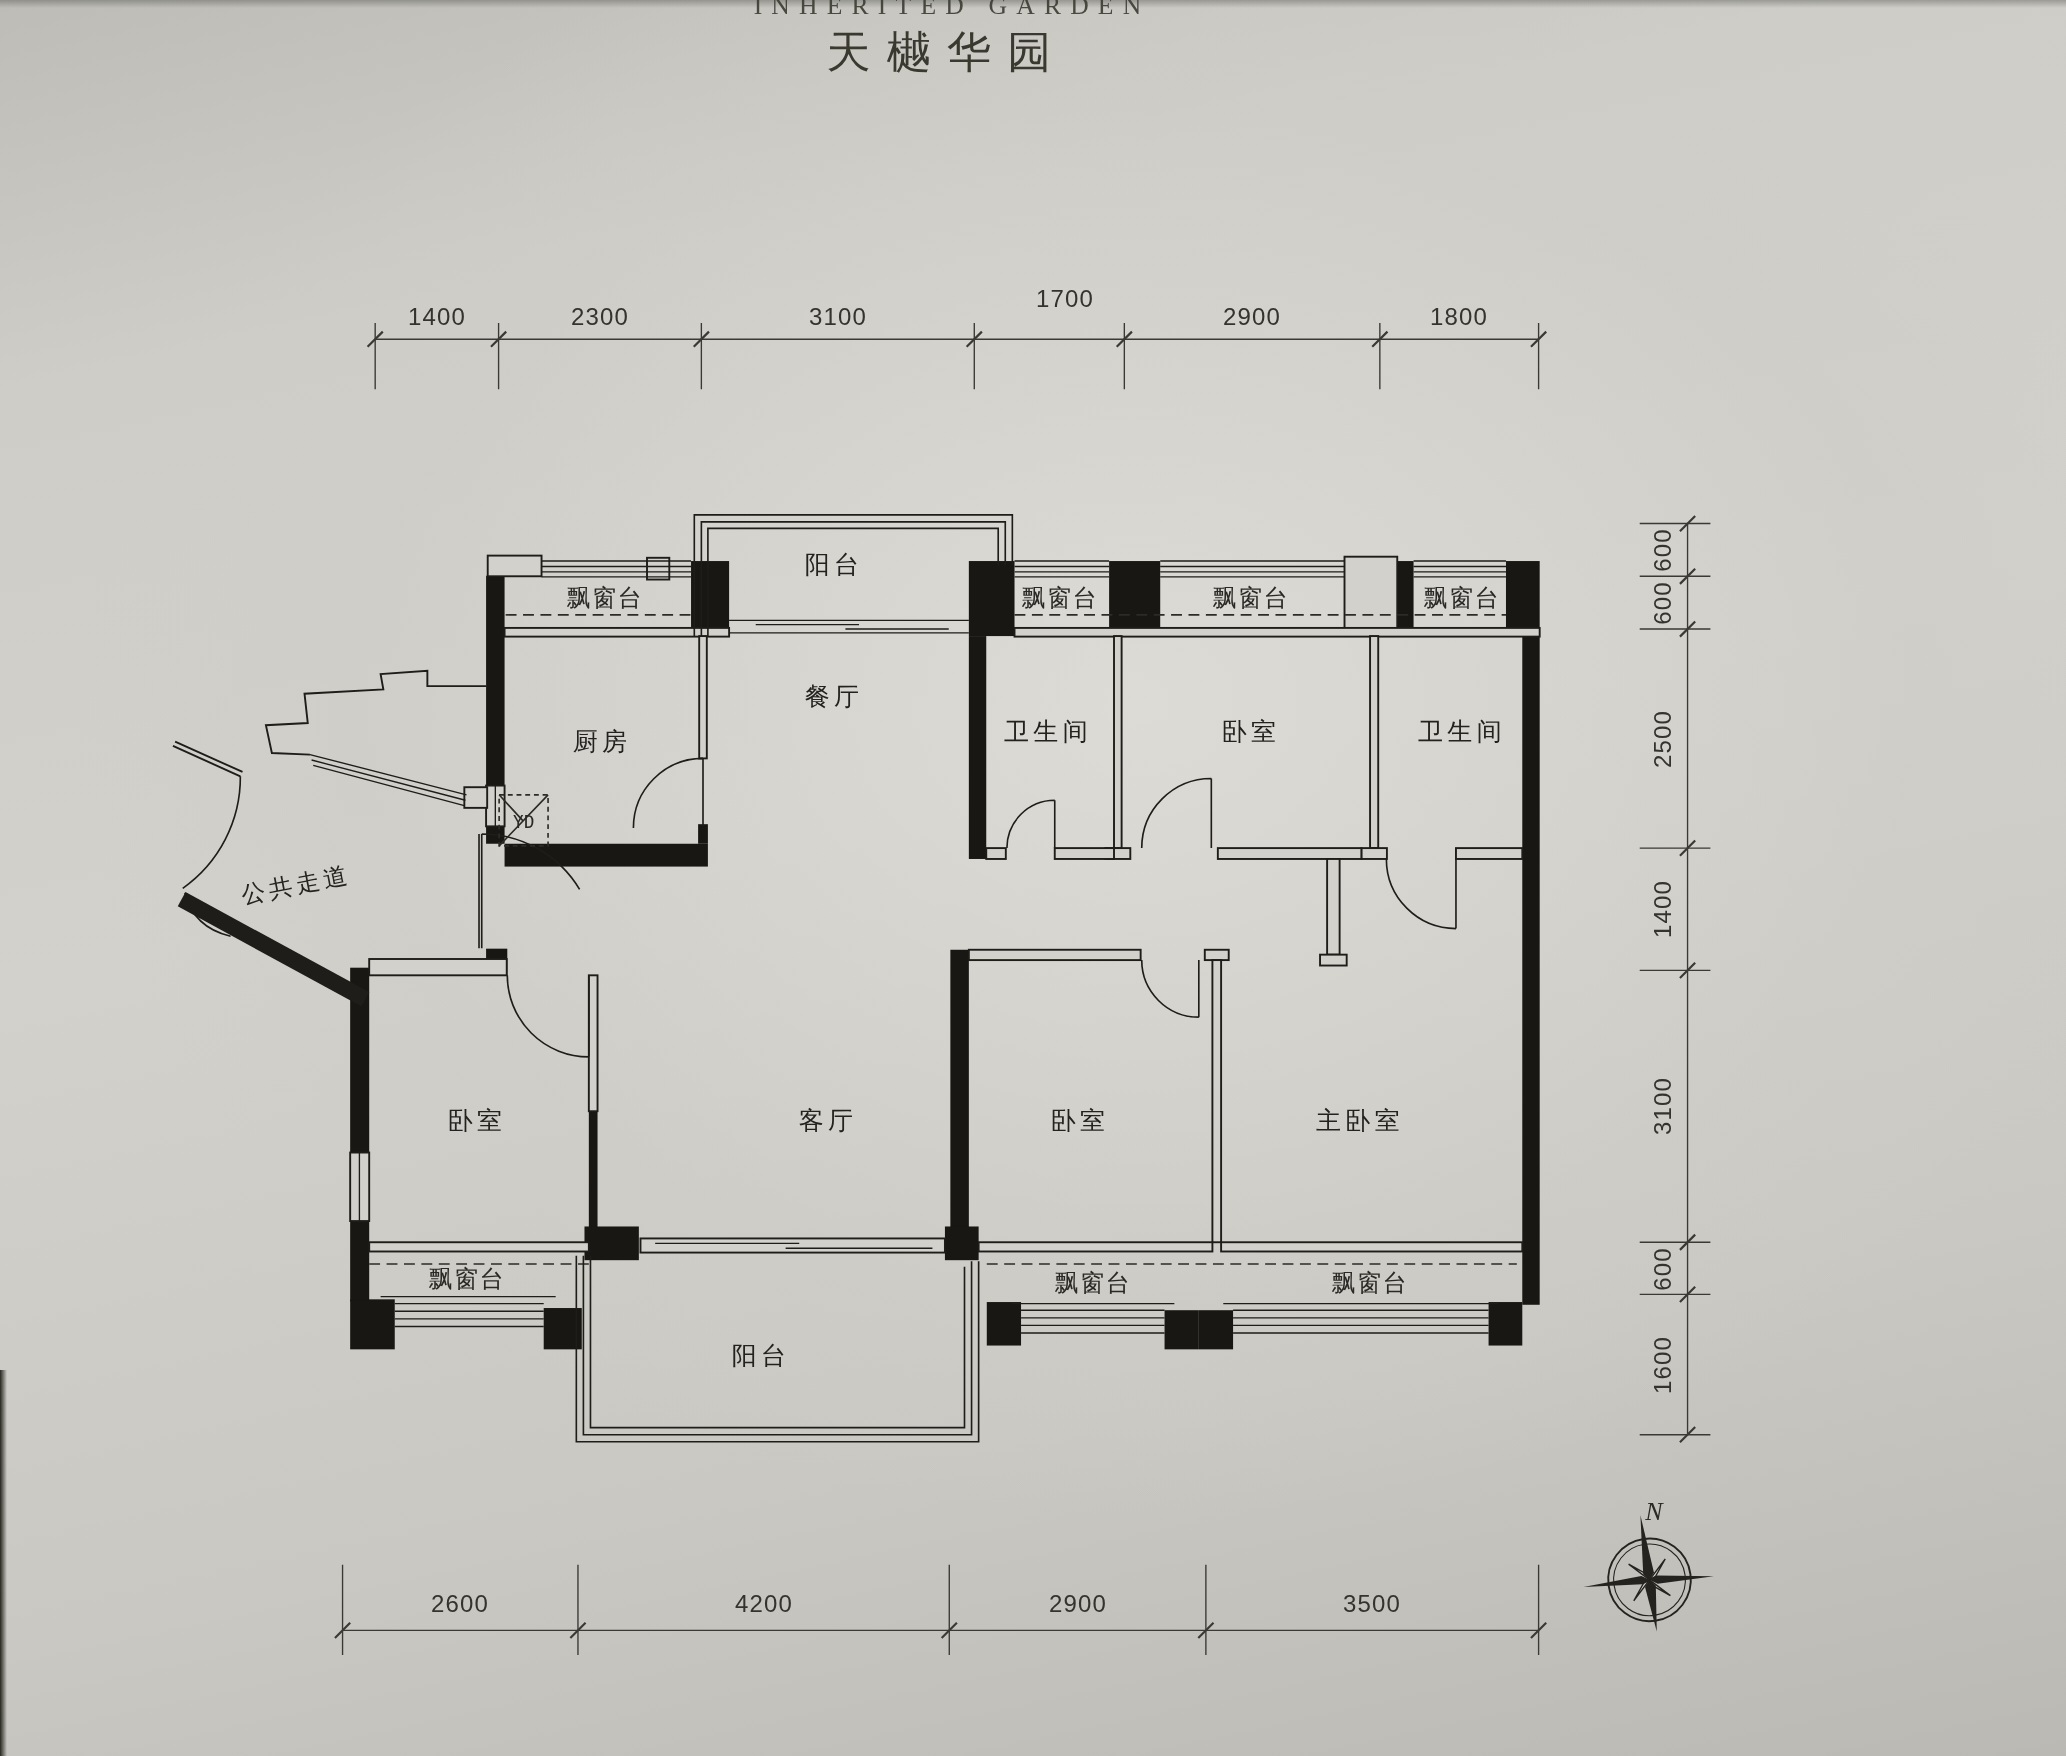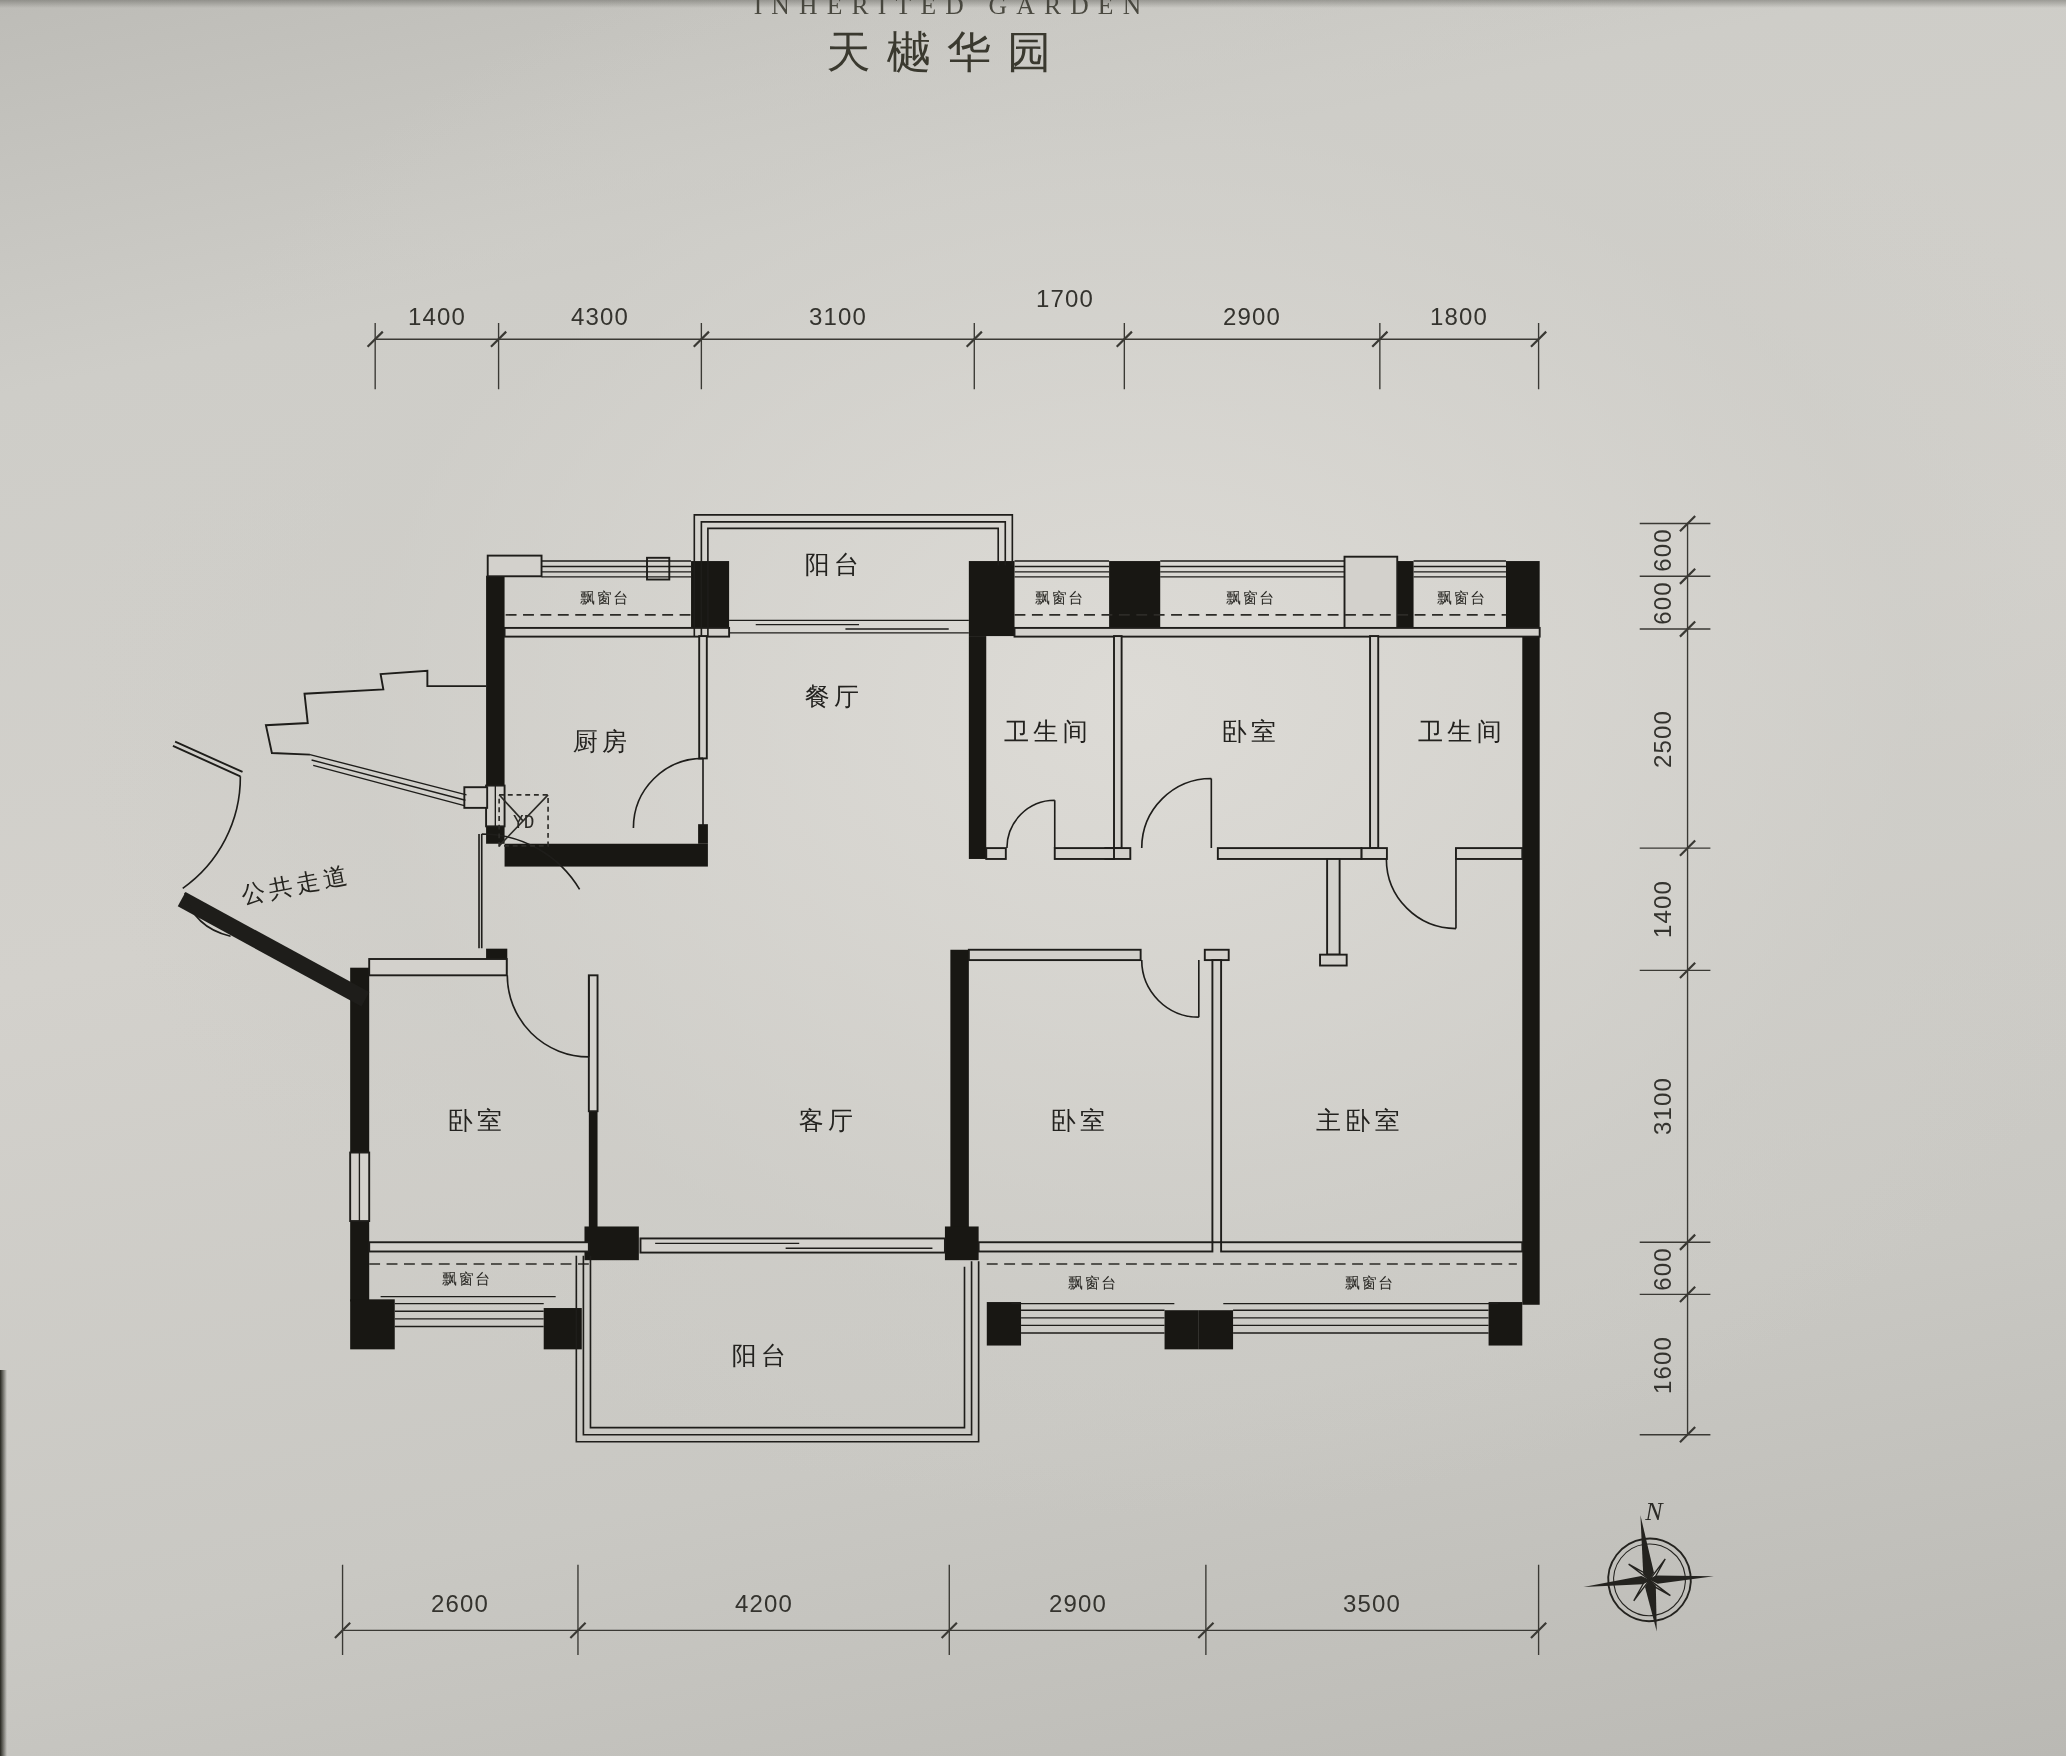--- a/index.html
+++ b/index.html
@@ -8,21 +8,21 @@
     background:
       radial-gradient(ellipse 1414px 1087px at 55% 40%, rgba(222,220,215,.9) 0%, rgba(206,205,200,.6) 55%, rgba(0,0,0,0) 75%),
       linear-gradient(168deg,#bdbcb7 0%,#cecdc8 18%,#d3d1cc 45%,#c9c8c3 75%,#bab9b4 100%);
     font-family:"DejaVu Sans", sans-serif;
   }
   #plan-svg{position:absolute;left:0;top:0;}
   .edge-shadow-left{position:absolute;left:0;top:1370px;width:6.5px;height:386px;background:linear-gradient(90deg,#26261f,rgba(38,38,31,0));}
   .edge-shadow-top{position:absolute;left:0;top:0;width:2066px;height:7.6px;background:linear-gradient(180deg,rgba(60,60,54,.35),rgba(60,60,54,0));}
   .lbl{position:absolute;transform:translate(-50%,-50%);white-space:nowrap;color:#23221f;}
   .room{font-size:25px;letter-spacing:4.3px;color:#23221f;}
-  .bay{font-size:15px;letter-spacing:1.6px;color:#2a2925;}
+  .bay{font-size:24px;letter-spacing:1.6px;color:#2a2925;}
   .corridor{font-size:24px;letter-spacing:3.8px;color:#25241f;}
   .yd{font-size:17.4px;letter-spacing:0.5px;color:#2a2925;font-family:"DejaVu Sans Mono",monospace;text-align:right;}
   .dim{font-size:24px;letter-spacing:1.1px;color:#34332e;font-family:"Liberation Sans",sans-serif;}
   .north{font-size:26px;font-style:italic;font-family:"Liberation Serif",serif;color:#2b2a26;}
   .title-en{position:absolute;left:952px;top:-8.7px;transform:translateX(-50%);
     font-family:"Liberation Serif",serif;font-size:25.6px;letter-spacing:9.2px;color:#4a4940;}
   .title-zh{position:absolute;left:947px;top:23px;transform:translateX(-50%);
     font-family:"Liberation Serif",serif;font-size:44px;letter-spacing:16.3px;color:#3a392f;font-weight:500;}
 </style>
 </head>
@@ -194,21 +194,21 @@
     <div class="lbl bay" style="left: 605px; top: 598px;">飘窗台</div>
     <div class="lbl bay" style="left: 1060px; top: 598px;">飘窗台</div>
     <div class="lbl bay" style="left: 1251px; top: 598px;">飘窗台</div>
     <div class="lbl bay" style="left: 1462px; top: 598px;">飘窗台</div>
     <div class="lbl bay" style="left: 467px; top: 1279px;">飘窗台</div>
     <div class="lbl bay" style="left: 1093px; top: 1283px;">飘窗台</div>
     <div class="lbl bay" style="left: 1370px; top: 1283px;">飘窗台</div>
     <div class="lbl yd" style="left: 524px; top: 822px;">YD</div>
     <div class="lbl north" style="left: 1654px; top: 1512px;">N</div>
     <div class="lbl dim" style="left: 437px; top: 317px;">1400</div>
-    <div class="lbl dim" style="left: 600px; top: 317px;">4300</div>
+    <div class="lbl dim" style="left: 600px; top: 317px;">2300</div>
     <div class="lbl dim" style="left: 838px; top: 317px;">3100</div>
     <div class="lbl dim" style="left: 1049px; top: 299px; margin-left: 16px;">1700</div>
     <div class="lbl dim" style="left: 1252px; top: 317px;">2900</div>
     <div class="lbl dim" style="left: 1459px; top: 317px;">1800</div>
     <div class="lbl dim" style="left: 1663px; top: 550px; transform: translate(-50%, -50%) rotate(-90deg);">600</div>
     <div class="lbl dim" style="left: 1663px; top: 603px; transform: translate(-50%, -50%) rotate(-90deg);">600</div>
     <div class="lbl dim" style="left: 1663px; top: 739px; transform: translate(-50%, -50%) rotate(-90deg);">2500</div>
     <div class="lbl dim" style="left: 1663px; top: 909px; transform: translate(-50%, -50%) rotate(-90deg);">1400</div>
     <div class="lbl dim" style="left: 1663px; top: 1106px; transform: translate(-50%, -50%) rotate(-90deg);">3100</div>
     <div class="lbl dim" style="left: 1663px; top: 1269px; transform: translate(-50%, -50%) rotate(-90deg);">600</div>

